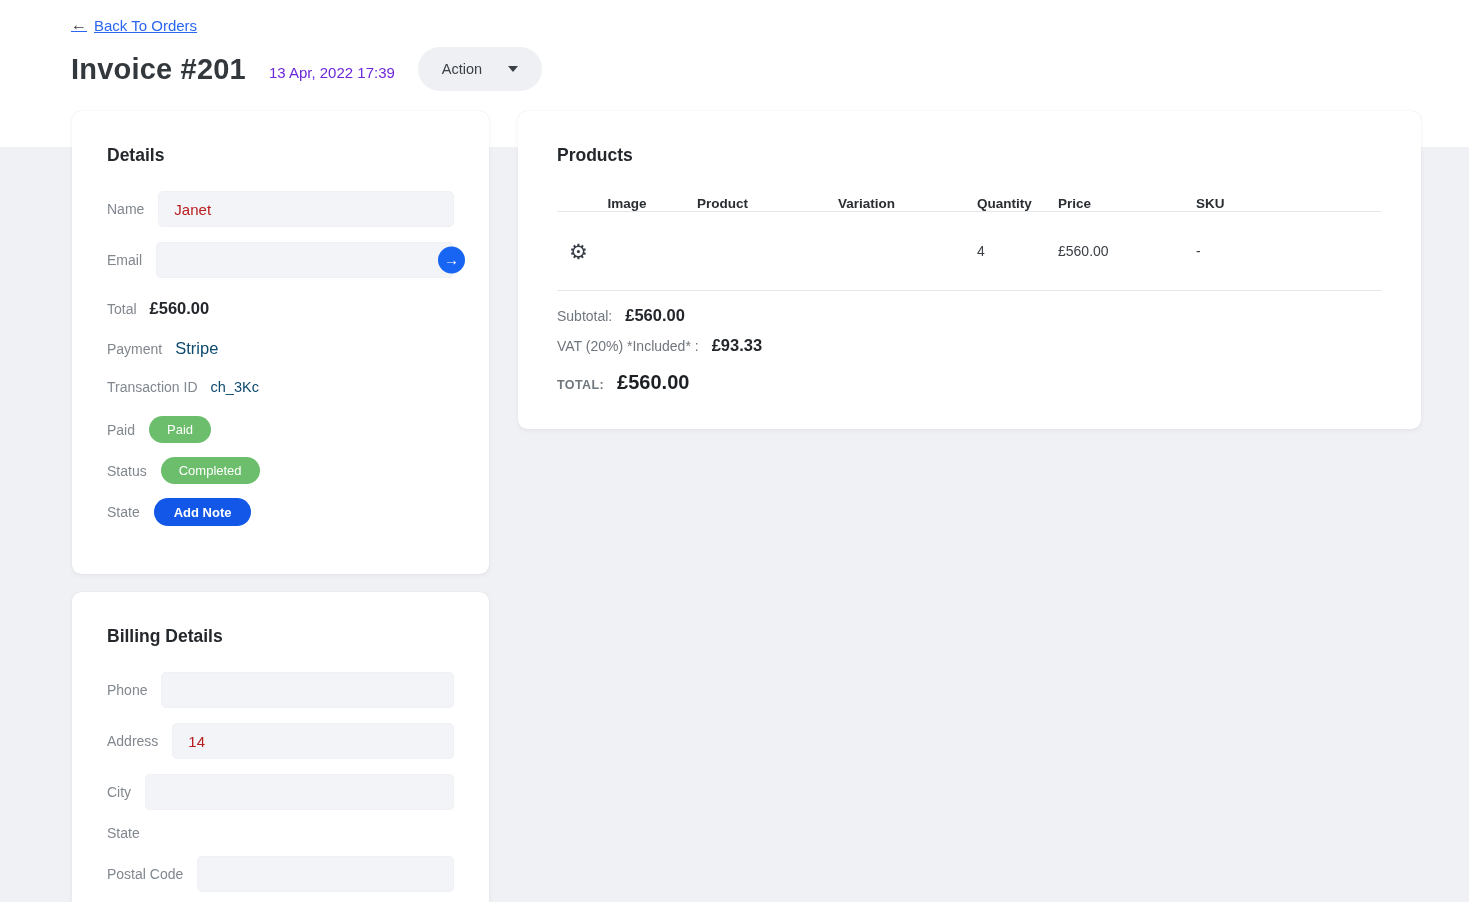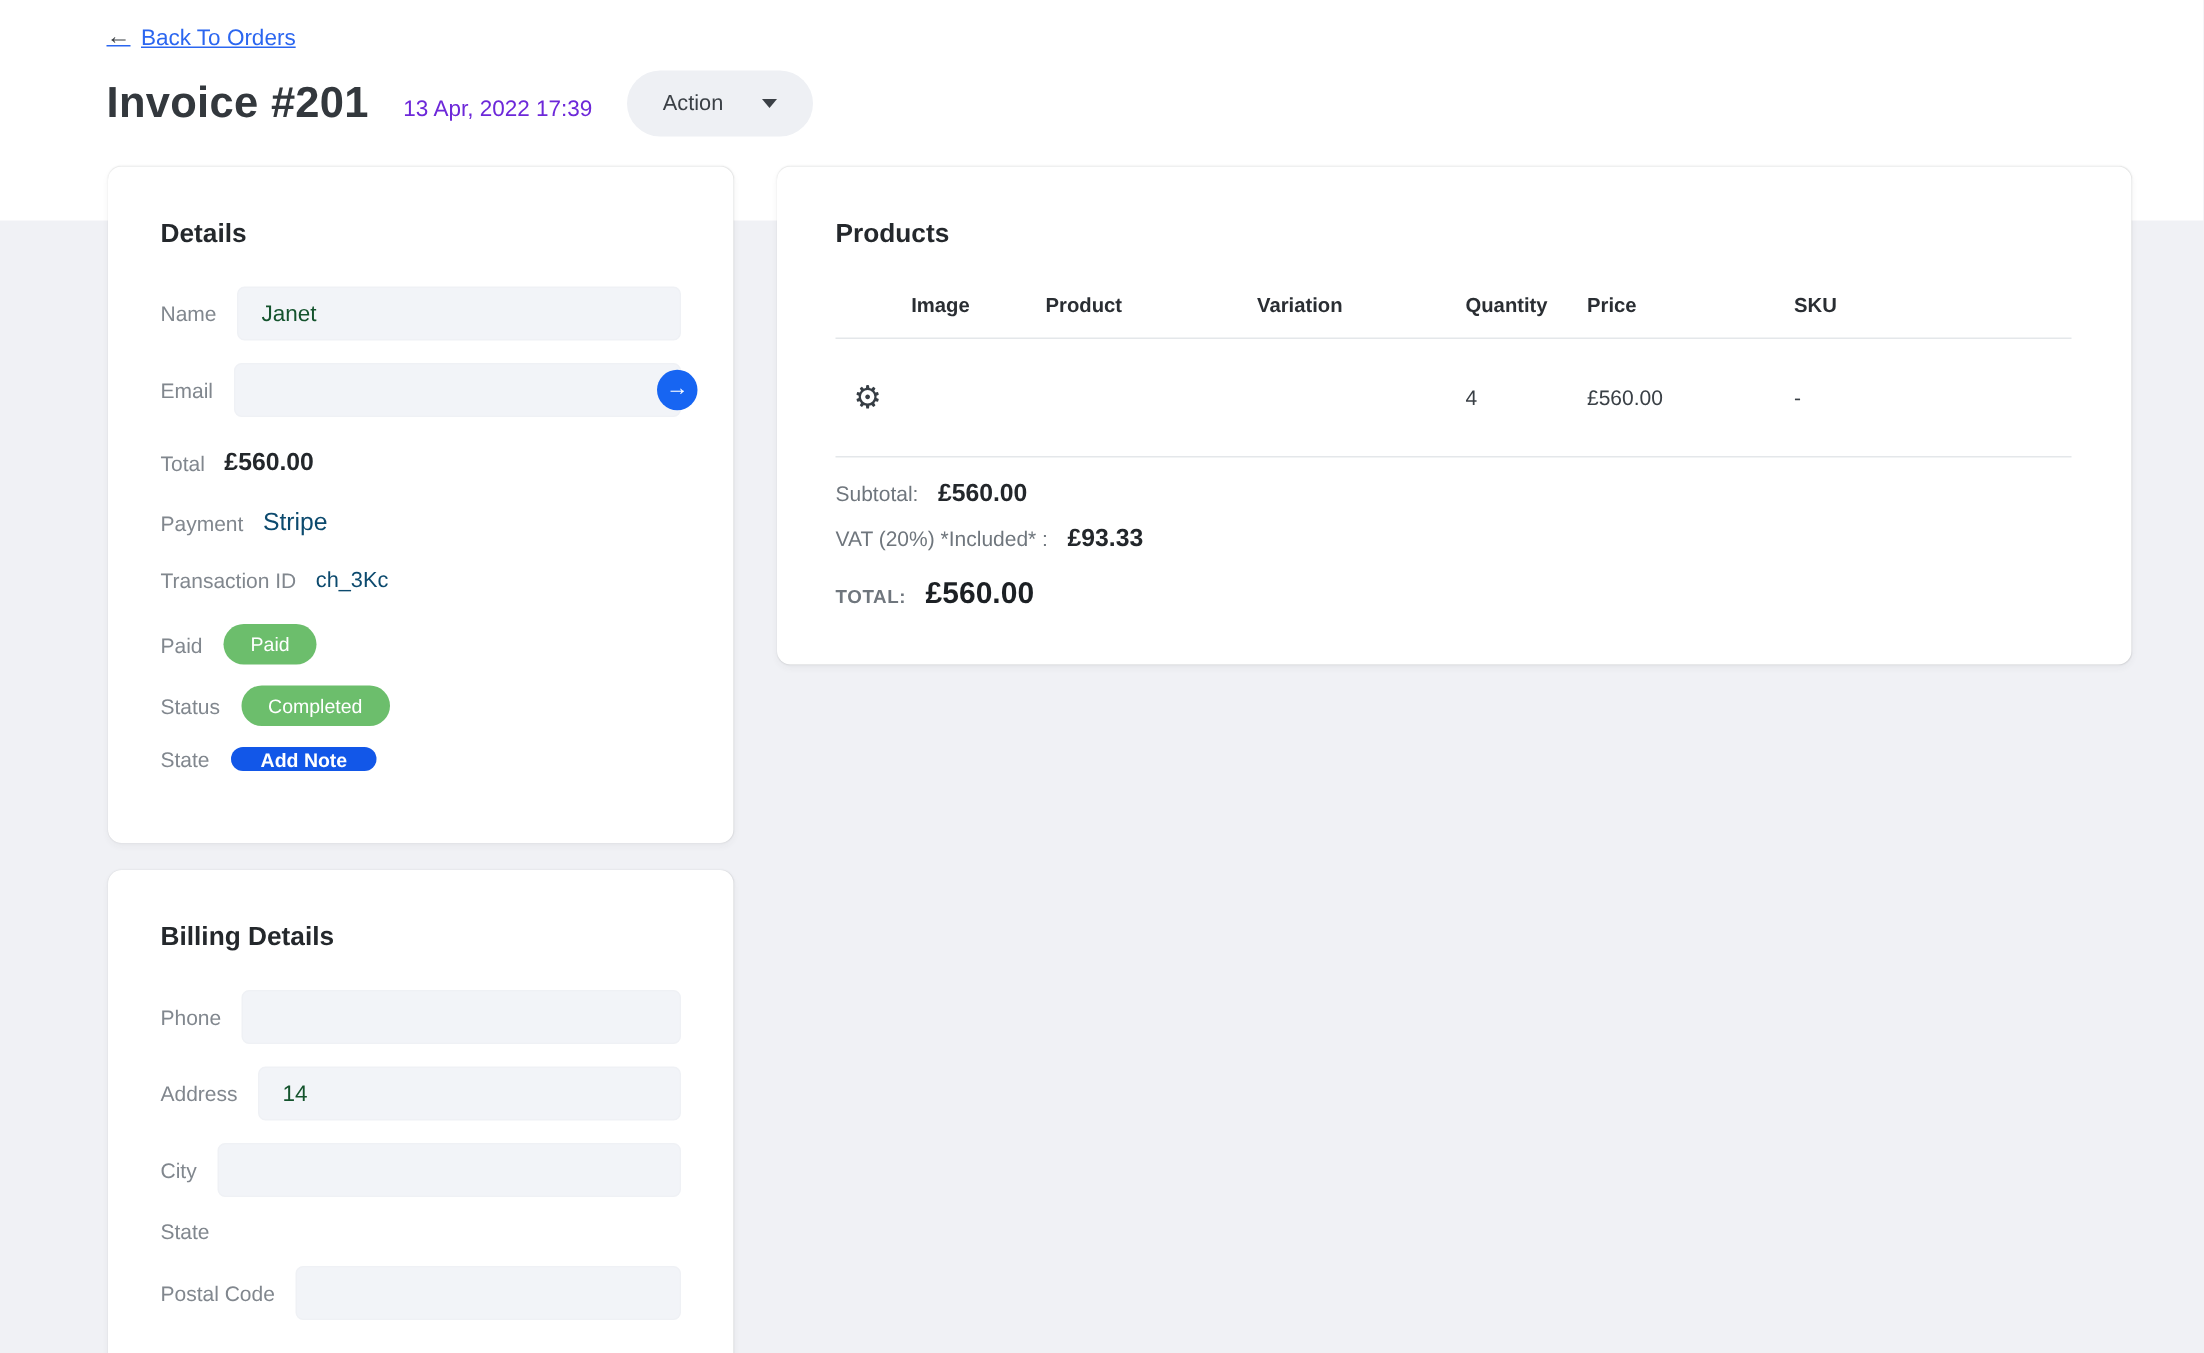--- a/index.html
+++ b/index.html
@@ -49,21 +49,21 @@
   .card h2 { font-size: 17.5px; font-weight: 700; color: #24282c; }
 
   
   .side-card { padding: 34px 35px 48px 35px; }
   .side-card h2 { margin-bottom: 25px; }
   .frow { display: flex; align-items: center; margin-bottom: 15px; }
   .flabel { font-size: 14px; color: #81878e; margin-right: 14px; white-space: nowrap; }
   .finput {
     flex: 1; min-width: 0; height: 36px;
     background: #f2f4f8; border: 1px solid #eff1f5; border-radius: 5px;
-    padding: 0 15px; font-family: inherit; font-size: 15px; color: #14532d;
+    padding: 0 15px; font-family: inherit; font-size: 15px; color: #b91c1c;
     outline: none;
   }
   .email-wrap { position: relative; flex: 1; display: flex; }
   .email-wrap .finput { width: 100%; padding-right: 30px; }
   .circle-btn {
     position: absolute; right: -11px; top: 50%; transform: translateY(-50%);
     width: 27px; height: 27px; border-radius: 50%;
     background: #1765f2; border: none; color: #fff; font-size: 15px; line-height: 1;
     display: flex; align-items: center; justify-content: center; cursor: pointer;
     padding-bottom: 2px;
@@ -76,33 +76,33 @@
   .brow { display: flex; align-items: center; margin-bottom: 14px; }
   .badge {
     border: none; cursor: pointer; font-family: inherit;
     background: #6cbe6c; color: #ffffff; font-size: 13px;
     height: 27px; padding: 0 18px; border-radius: 14px;
     display: inline-flex; align-items: center;
   }
   .note-btn {
     border: none; cursor: pointer; font-family: inherit;
     background: #1257e8; color: #ffffff; font-size: 13px; font-weight: 700;
-    height: 16px; padding: 0 20px; border-radius: 15px;
+    height: 28px; padding: 0 20px; border-radius: 15px;
     display: inline-flex; align-items: center;
   }
 
   
   .products-card { flex: 1; padding: 34px 40px 35px 39px; }
   .products-card h2 { margin-bottom: 30px; }
   .phead, .prow {
     display: grid;
     grid-template-columns: 140px 141px 139px 81px 138px 1fr;
     align-items: center;
   }
-  .phead { border-bottom: 1px solid #e4e7ea; padding-bottom: 14px; }
+  .phead { border-bottom: 1px solid #e4e7ea; }
   .phead span { font-size: 13.5px; font-weight: 700; color: #2a2e33; }
   .phead .th-image { text-align: center; }
   .prow { height: 79px; border-bottom: 1px solid #e4e7ea; }
   .prow .pc { font-size: 14px; color: #3a4046; }
   .gear {
     font-size: 21px; color: #363d44; padding-left: 12px; line-height: 1;
   }
   .totals { margin-top: 15px; padding-right: 21px; }
   .totrow {
     display: flex; align-items: baseline;

